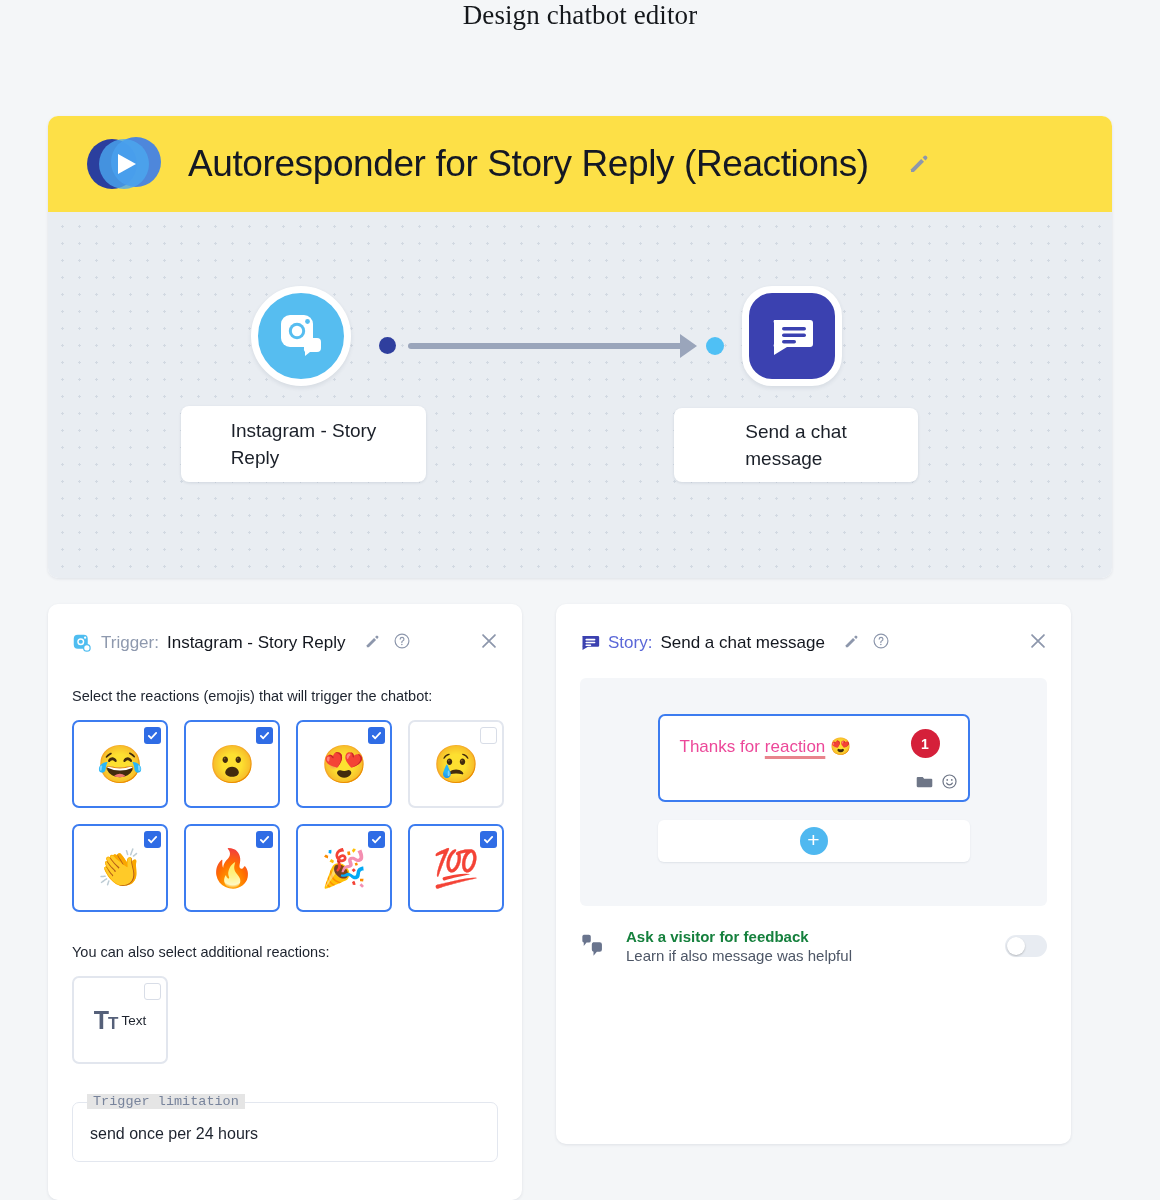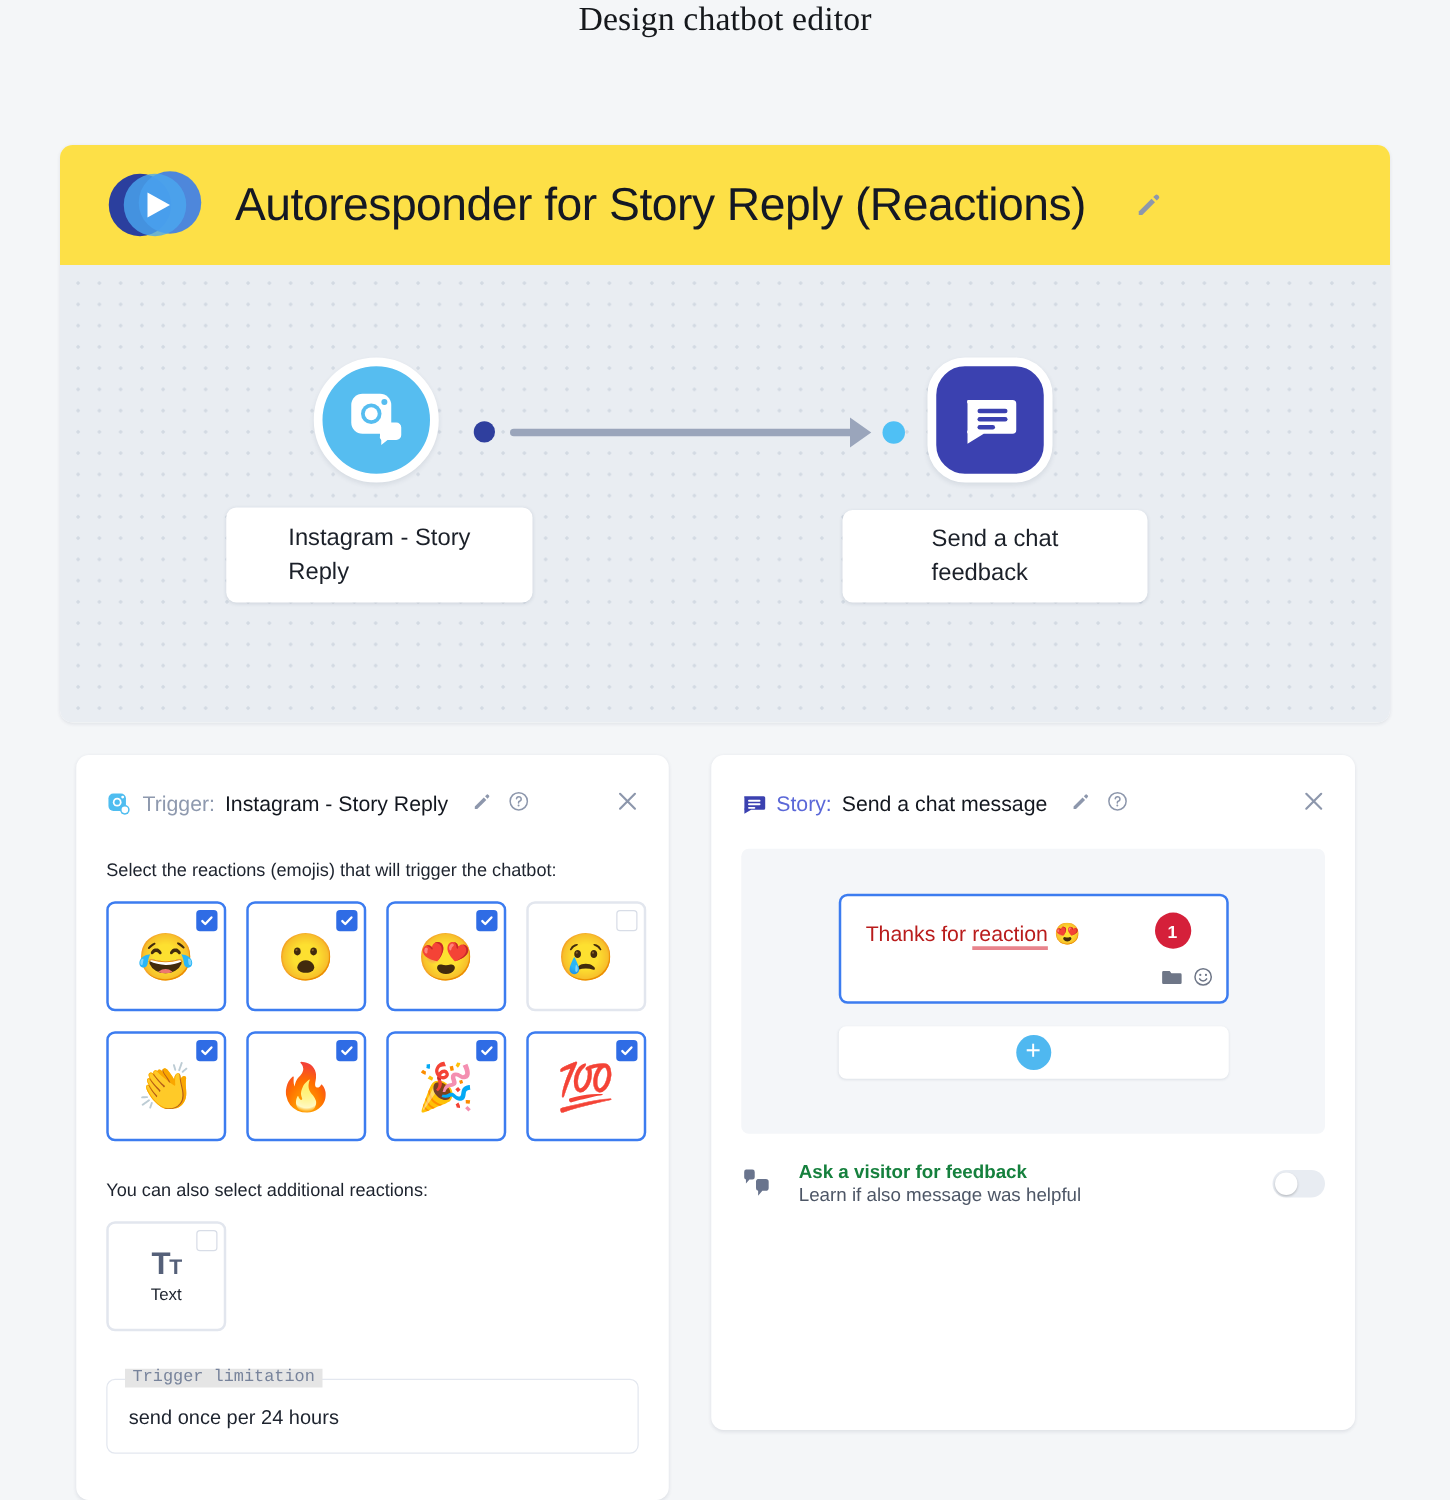--- a/index.html
+++ b/index.html
@@ -110,21 +110,21 @@
   .panels {
     position: absolute; left: 48px; top: 604px;
     width: 1064px; display: flex; gap: 34px;
   }
   .panel {
     background: #fff;
     border-radius: 10px;
     box-shadow: 0 1px 3px rgba(35,50,80,.10);
     overflow: hidden;
   }
-  .panel-trigger { width: 474px; height: 596px; margin-left: 13px; }
+  .panel-trigger { width: 474px; height: 596px; }
   .panel-action  { width: 515px; height: 540px; }
 
   .panel-head {
     display: flex; align-items: center;
     padding: 26px 22px 0 24px;
     gap: 8px;
   }
   .panel-head .kind { font-size: 17px; font-weight: 400; }
   .kind-trigger { color: #8e99ae; }
   .kind-action  { color: #5b68d8; }
@@ -155,21 +155,21 @@
     background: #2f6ce5;
     display: flex; align-items: center; justify-content: center;
   }
   .cb.off { background: #fff; border: 1.5px solid #d8dde7; }
   .cb svg { display: block; }
 
   .text-cell {
     position: relative;
     width: 96px; height: 88px;
     border: 2px solid #e2e6ee; border-radius: 7px;
-    display: flex; flex-direction: column; align-items: center; justify-content: center;
+    display: flex; flex-direction: row; align-items: center; justify-content: center;
     gap: 4px;
   }
   .tt { font-size: 25px; font-weight: 700; color: #556079; line-height: 1; letter-spacing: -1px; }
   .tt small { font-size: 17px; }
   .text-cell .cap { font-size: 13.5px; color: #1d232e; }
 
   .fieldset {
     margin-top: 38px;
     border: 1.5px solid #e3e7ef;
     border-radius: 7px;
@@ -196,21 +196,21 @@
   .msg-box {
     position: relative;
     margin: 0 auto;
     width: 312px; height: 88px;
     background: #fff;
     border: 2px solid #3c7cf0;
     border-radius: 7px;
   }
   .msg-text {
     position: absolute; left: 20px; top: 20px;
-    font-size: 17px; color: #b91c1c;
+    font-size: 17px; color: #ec4899;
     display: flex; align-items: center; gap: 5px;
   }
   .spell { text-decoration: underline; text-decoration-color: #e8848c; text-decoration-thickness: 2.5px; text-underline-offset: 4px; }
   .badge {
     position: absolute; right: 28px; top: 13px;
     width: 29px; height: 29px; border-radius: 50%;
     background: #d5203a; color: #fff;
     font-size: 14px; font-weight: 700;
     display: flex; align-items: center; justify-content: center;
   }
@@ -302,21 +302,21 @@
     <div class="node-label label-trigger">
       <div>
         <div>Instagram - Story</div>
         <div>Reply</div>
       </div>
     </div>
 
     <div class="node-label label-action">
       <div>
         <div>Send a chat</div>
-        <div>feedback</div>
+        <div>message</div>
       </div>
     </div>
 
   </div>
 </div>
 
 <div class="panels">
 
   <div class="panel panel-trigger">
     <div class="panel-head">

